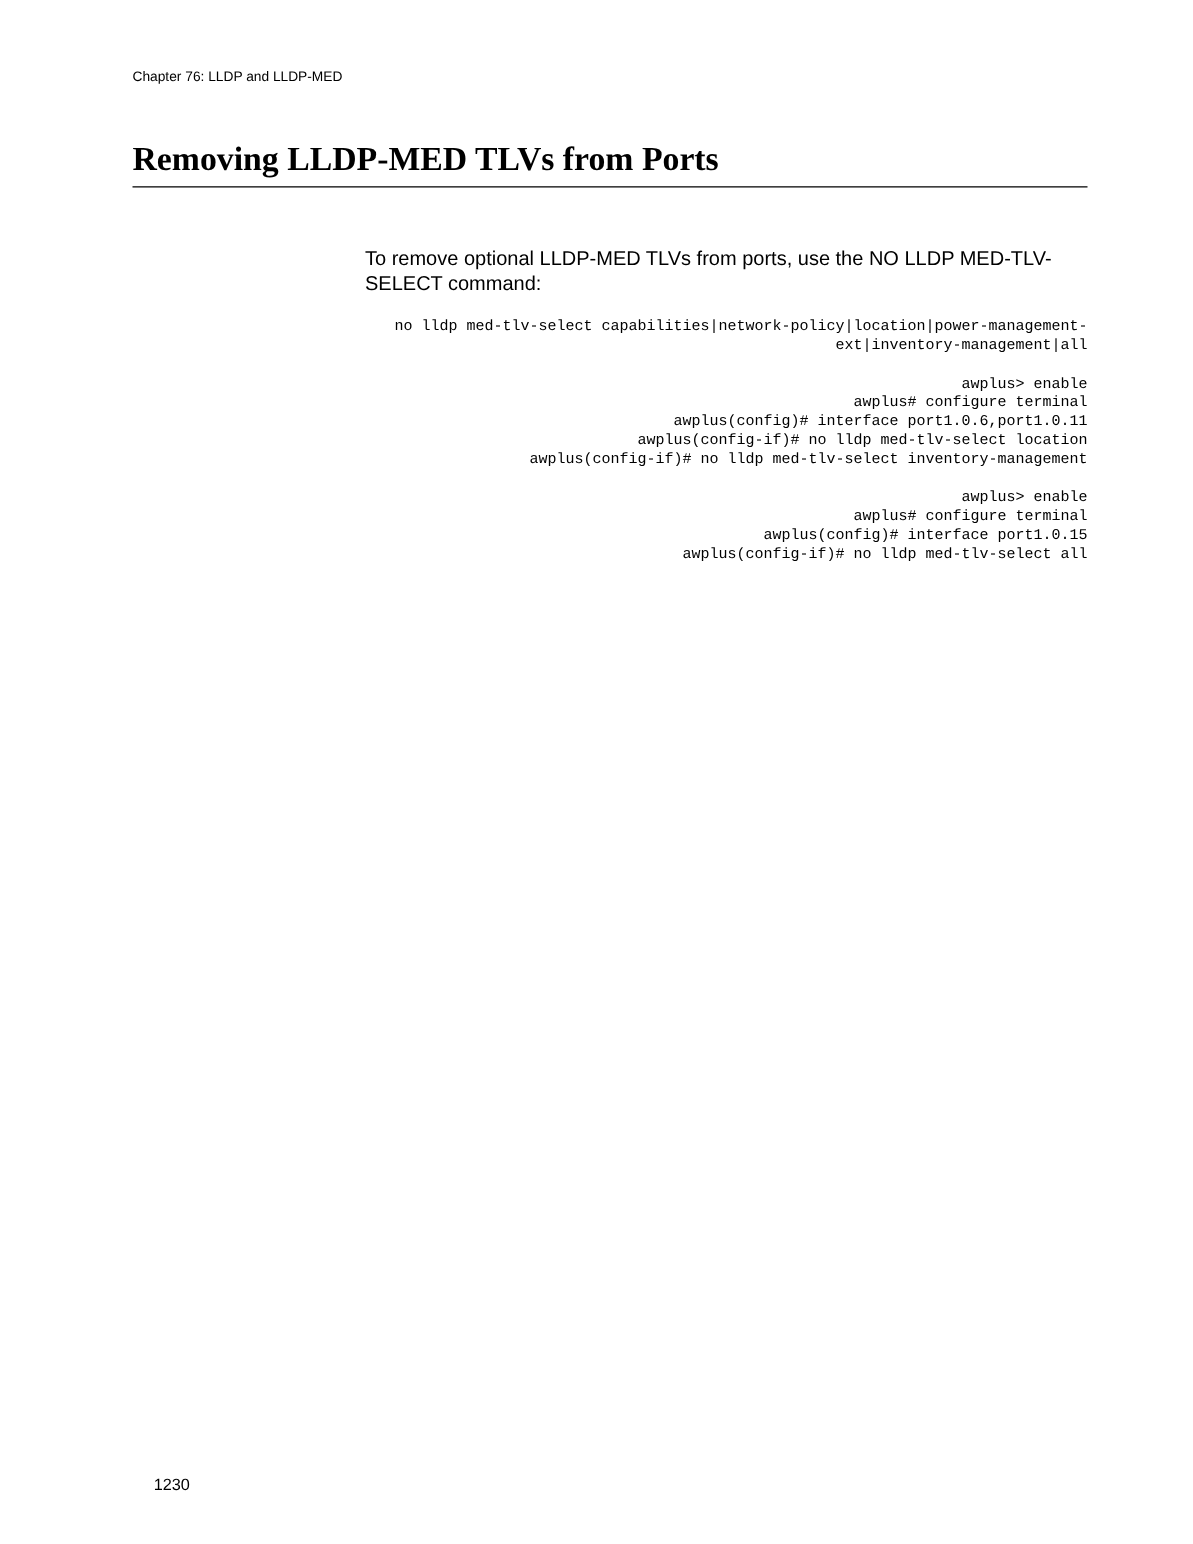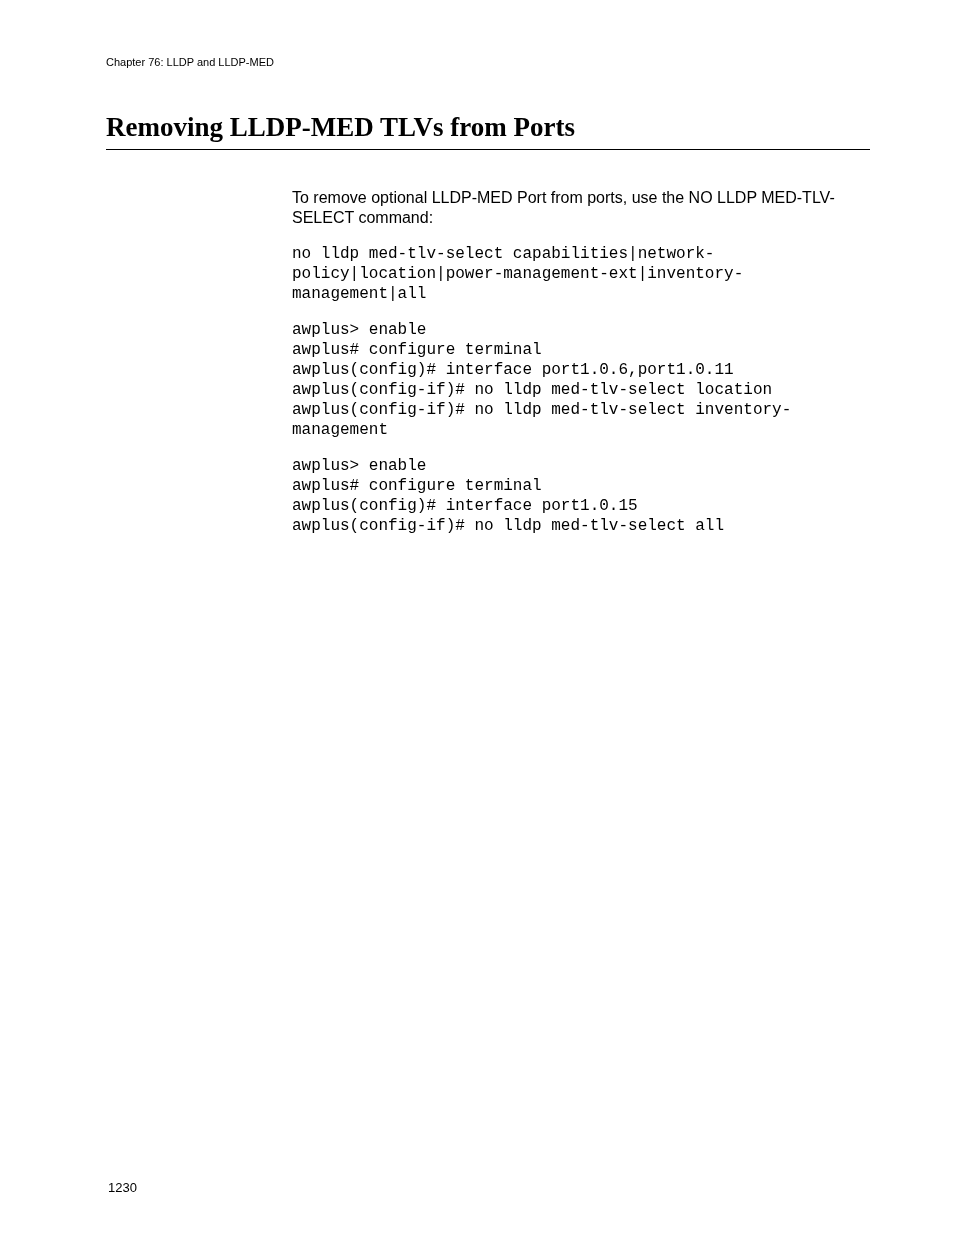--- a/index.html
+++ b/index.html
@@ -19,54 +19,55 @@
     .header {
       font-size: 11px;
       margin-bottom: 44px;
     }
     .section-title {
       font-family: 'Times New Roman', Times, serif;
       font-size: 27px;
       font-weight: bold;
       padding-bottom: 6px;
       border-bottom: 1px solid #000000;
-      margin-bottom: 38px;
+      margin-bottom: 48px;
     }
     .content {
       margin-left: 186px;
       font-size: 16px;
       line-height: 1.25;
     }
     .para {
       font-family: Arial, Helvetica, sans-serif;
       margin-bottom: 16px;
     }
     .mono {
       font-family: 'Courier New', Courier, monospace;
-      font-size: 16px;
+      font-size: 12px;
       white-space: pre-wrap;
       margin-bottom: 16px;
       line-height: 1.25;
+      text-align: right;
     }
     .page-number {
       position: absolute;
       bottom: 40px;
-      left: 108px;
+      left: 123px;
       font-size: 13px;
     }
   </style>
 </head>
 <body>
 
 <div class="header">Chapter 76: LLDP and LLDP-MED</div>
 
 <h1 class="section-title">Removing LLDP-MED TLVs from Ports</h1>
 
 <div class="content">
-  <p class="para">To remove optional LLDP-MED Port from ports, use the NO LLDP MED-TLV-SELECT command:</p>
+  <p class="para">To remove optional LLDP-MED TLVs from ports, use the NO LLDP MED-TLV-SELECT command:</p>
   <div class="mono">no lldp med-tlv-select capabilities|network-policy|location|power-management-ext|inventory-management|all</div>
   <div class="mono">awplus&gt; enable
 awplus# configure terminal
 awplus(config)# interface port1.0.6,port1.0.11
 awplus(config-if)# no lldp med-tlv-select location
 awplus(config-if)# no lldp med-tlv-select inventory-management</div>
   <div class="mono">awplus&gt; enable
 awplus# configure terminal
 awplus(config)# interface port1.0.15
 awplus(config-if)# no lldp med-tlv-select all</div>

